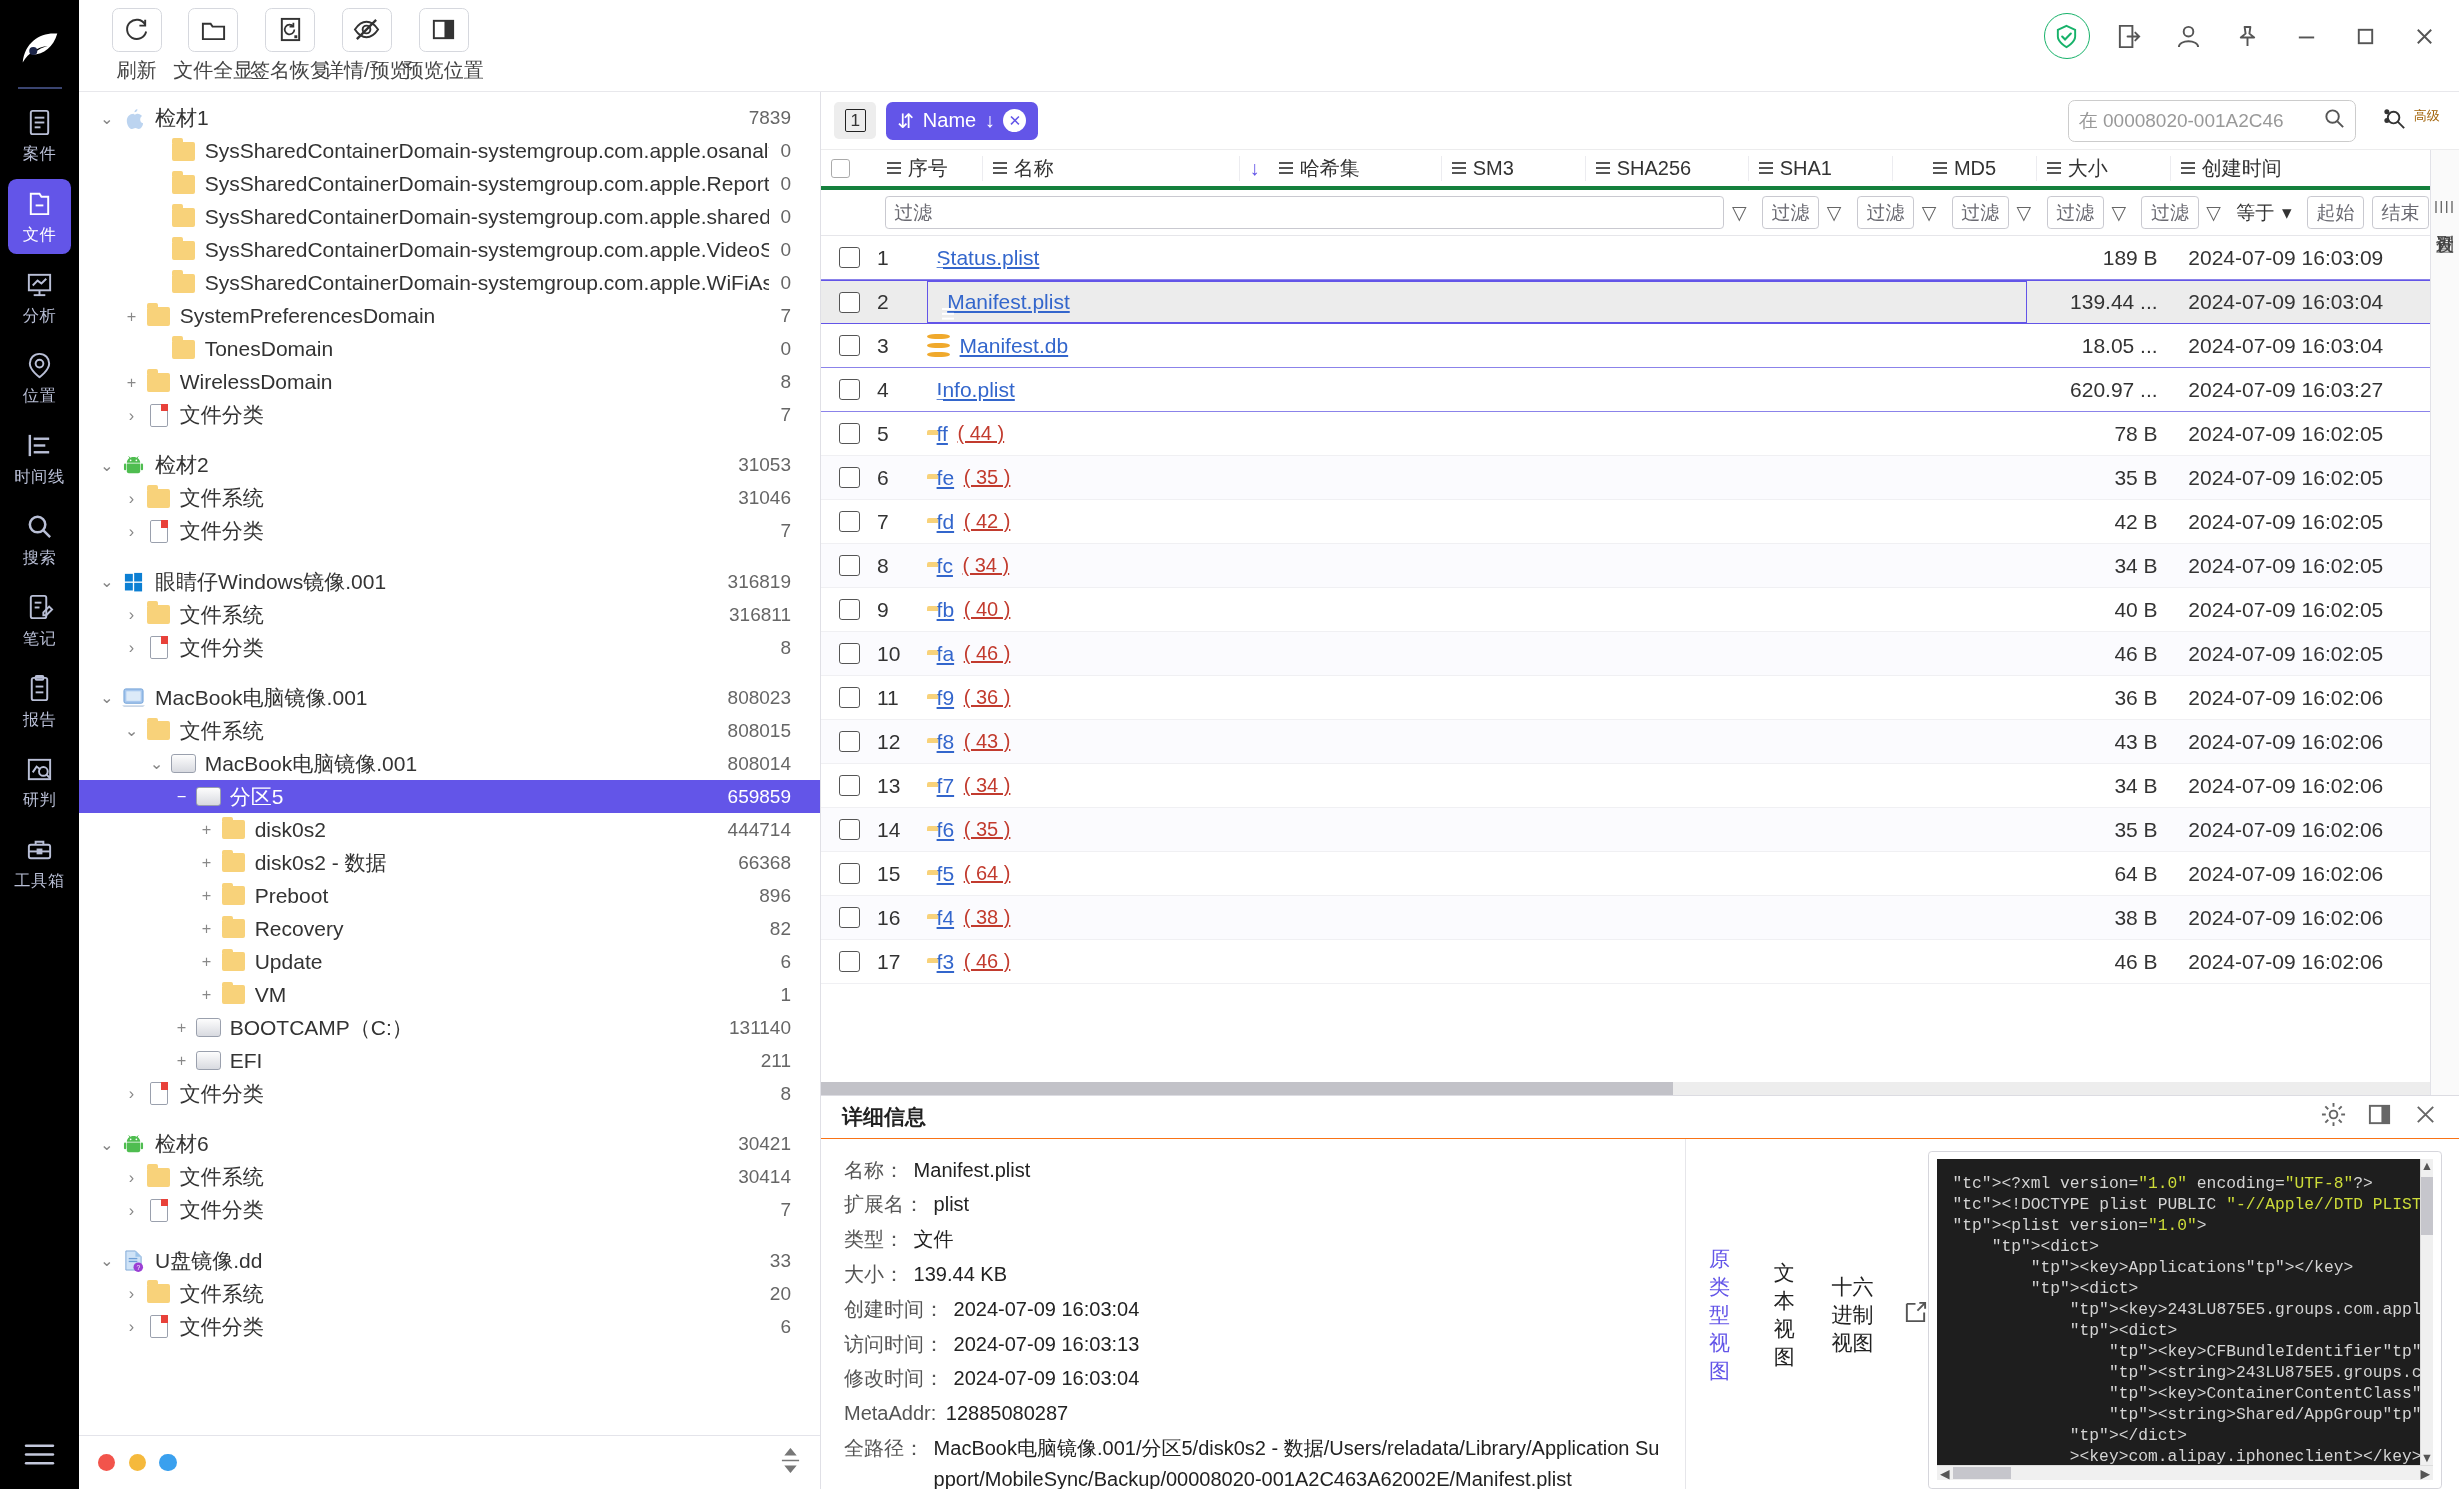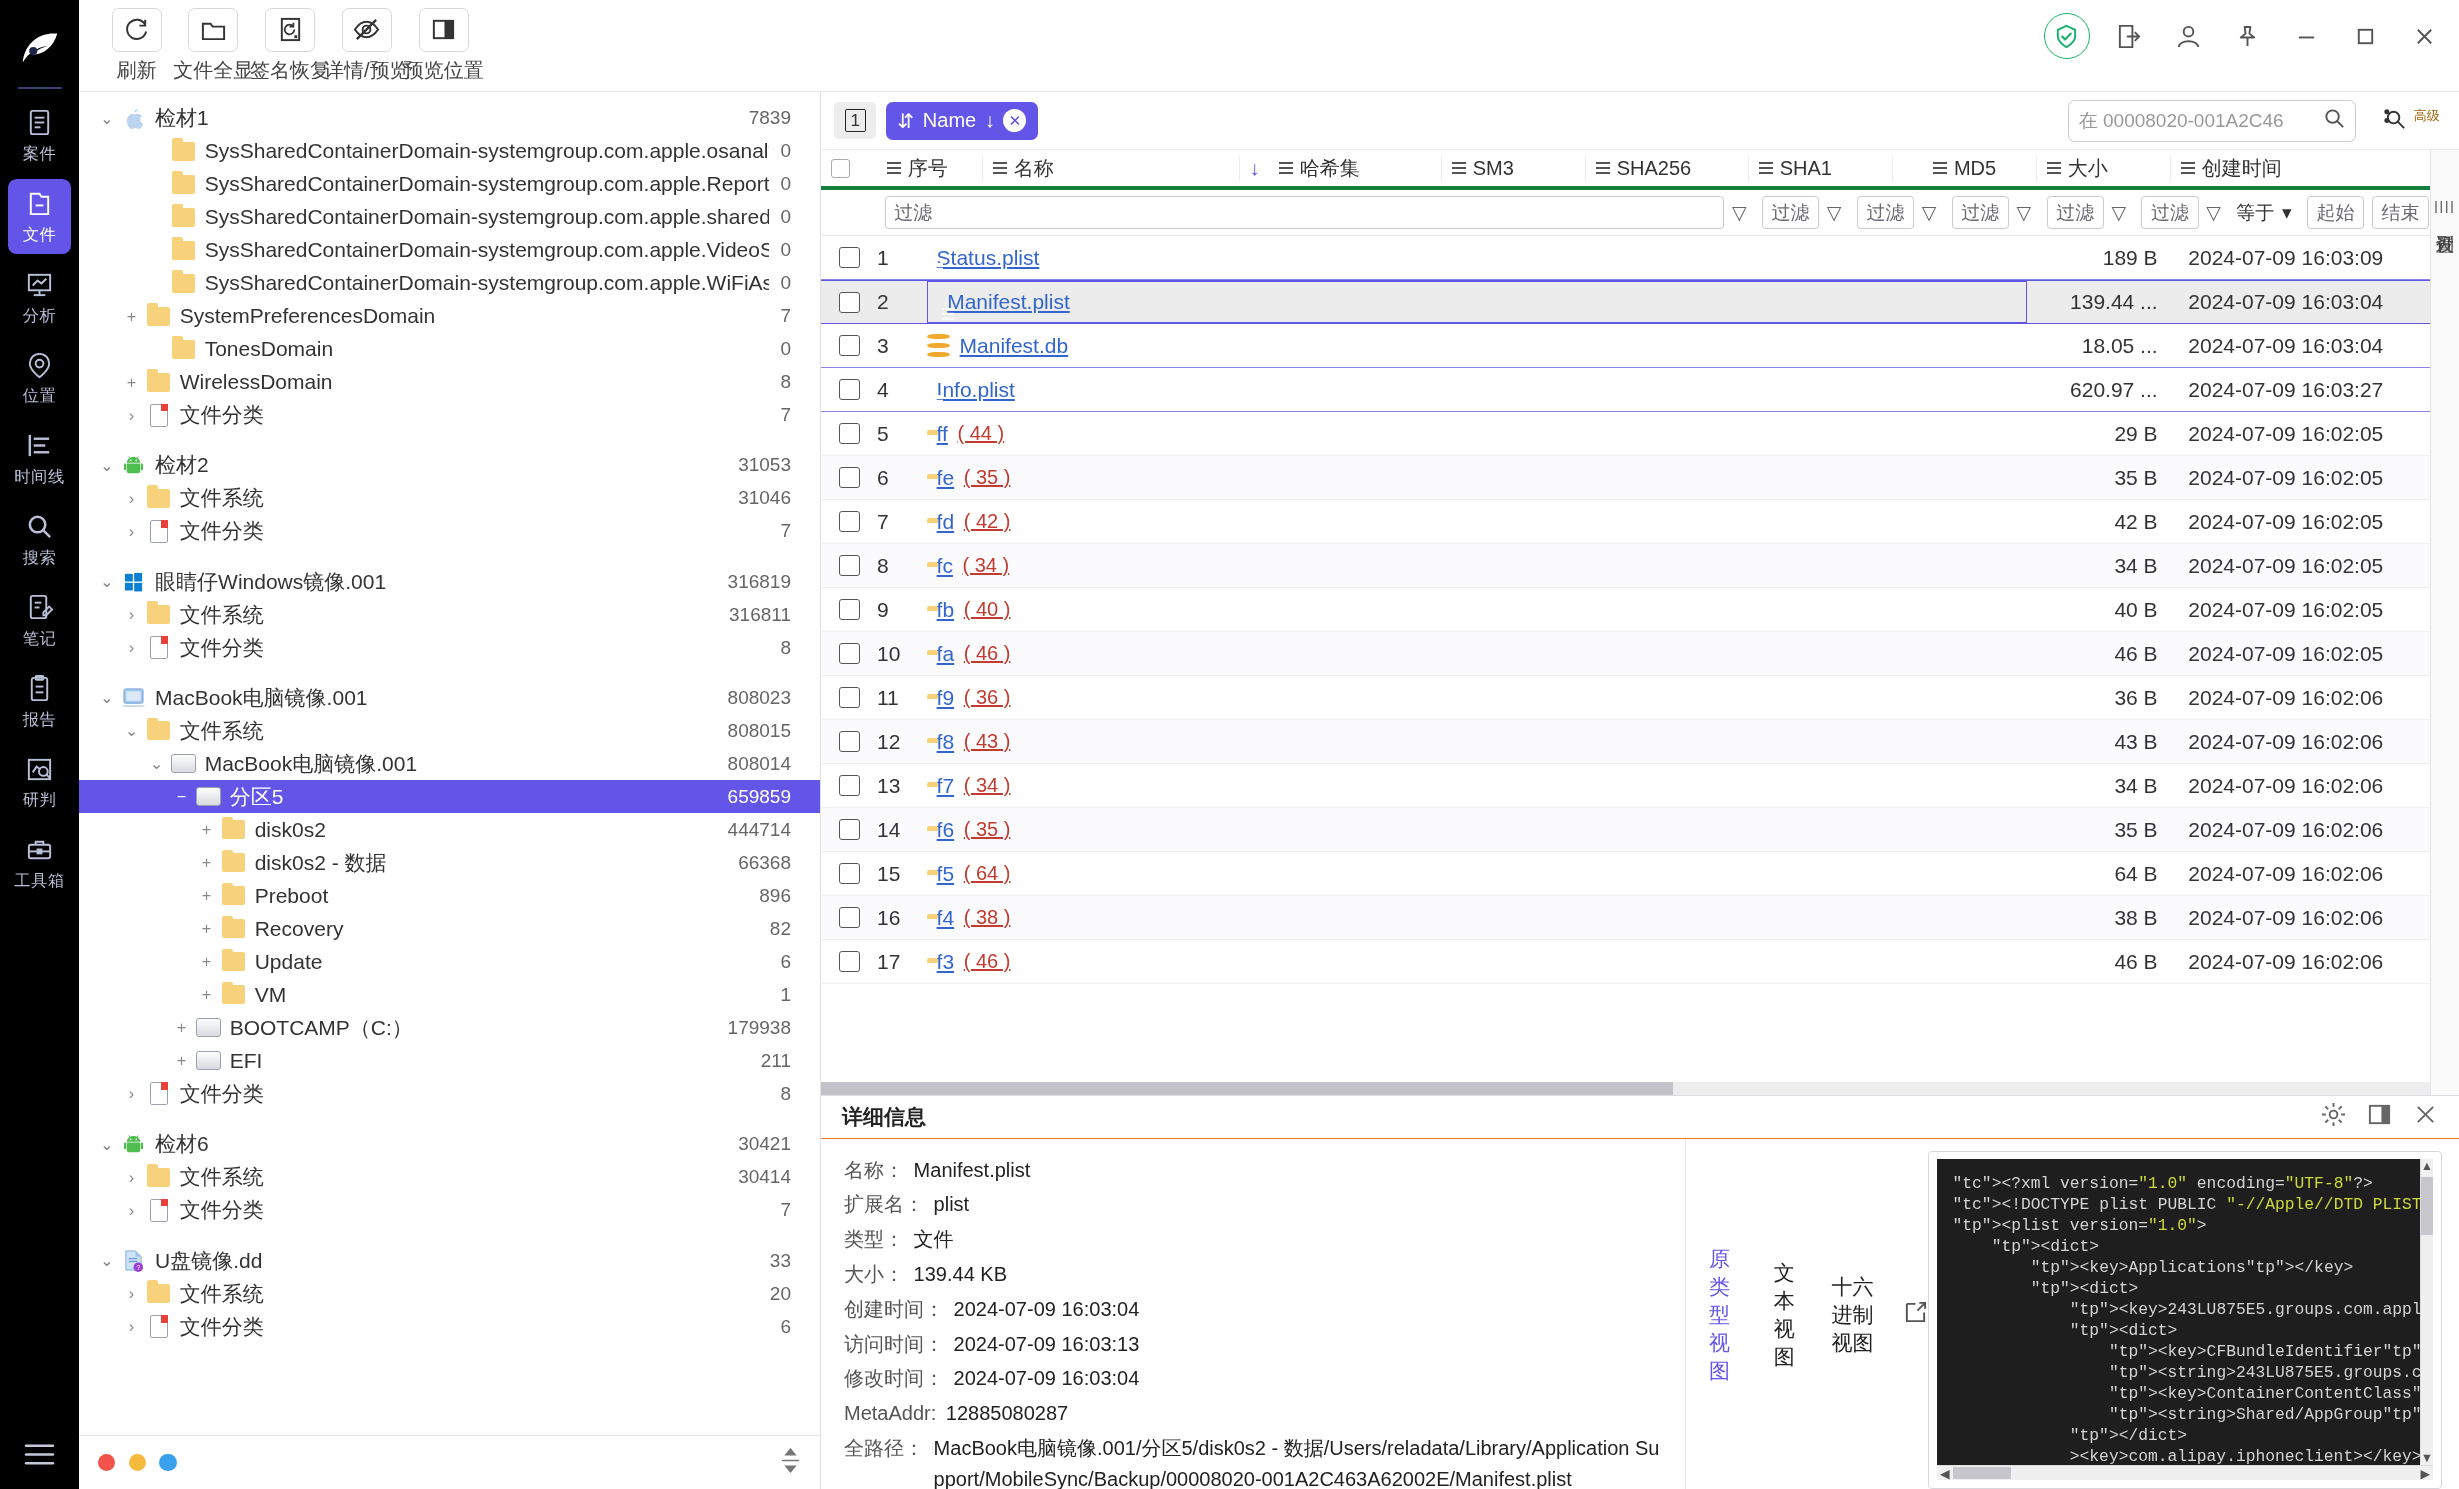--- a/index.html
+++ b/index.html
@@ -649,21 +649,21 @@
               </span>
               <span class="tlbl">VM</span>
               <span class="tcnt">1</span>
             </div>
             <div class="trow" style="padding-left: 90px;">
               <span class="tgl">+</span>
               <span class="tico">
                 <div class="disk-ico"></div>
               </span>
               <span class="tlbl">BOOTCAMP（C:）</span>
-              <span class="tcnt">179938</span>
+              <span class="tcnt">131140</span>
             </div>
             <div class="trow" style="padding-left: 90px;">
               <span class="tgl">+</span>
               <span class="tico">
                 <div class="disk-ico"></div>
               </span>
               <span class="tlbl">EFI</span>
               <span class="tcnt">211</span>
             </div>
             <div class="trow" style="padding-left: 40px;">
@@ -962,21 +962,21 @@
               <div class="trw">
                 <div class="c-chk">
                   <span class="cb"></span>
                 </div>
                 <div class="c-idx">5</div>
                 <div class="c-name">
                   <span><span class="folder-ico"></span></span>
                   <a href="#">ff</a>
                   <span class="cnt">( 44 )</span>
                 </div>
-                <div class="c-size">29 B</div>
+                <div class="c-size">78 B</div>
                 <div class="c-date">2024-07-09 16:02:05</div>
               </div>
               <div class="trw alt">
                 <div class="c-chk">
                   <span class="cb"></span>
                 </div>
                 <div class="c-idx">6</div>
                 <div class="c-name">
                   <span><span class="folder-ico"></span></span>
                   <a href="#">fe</a>

